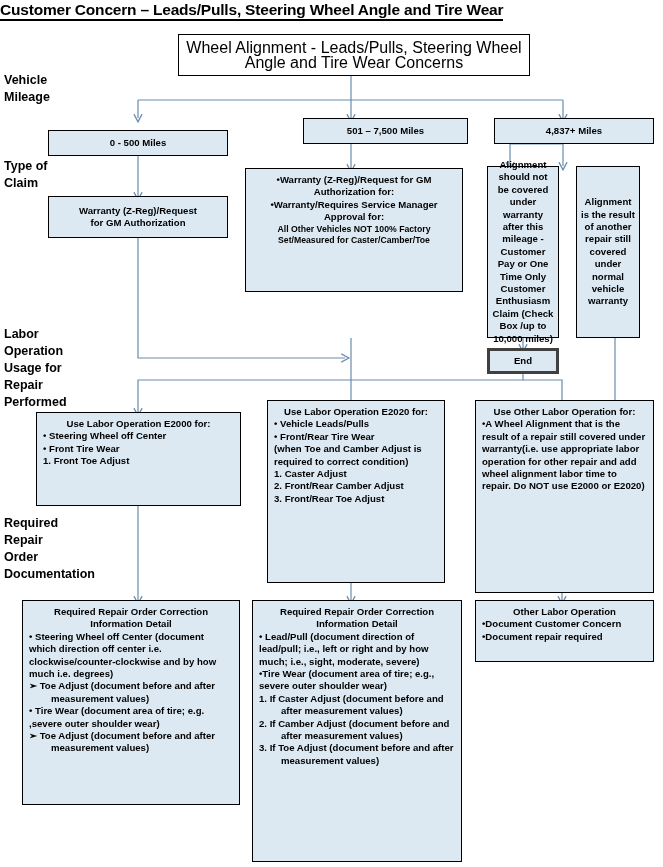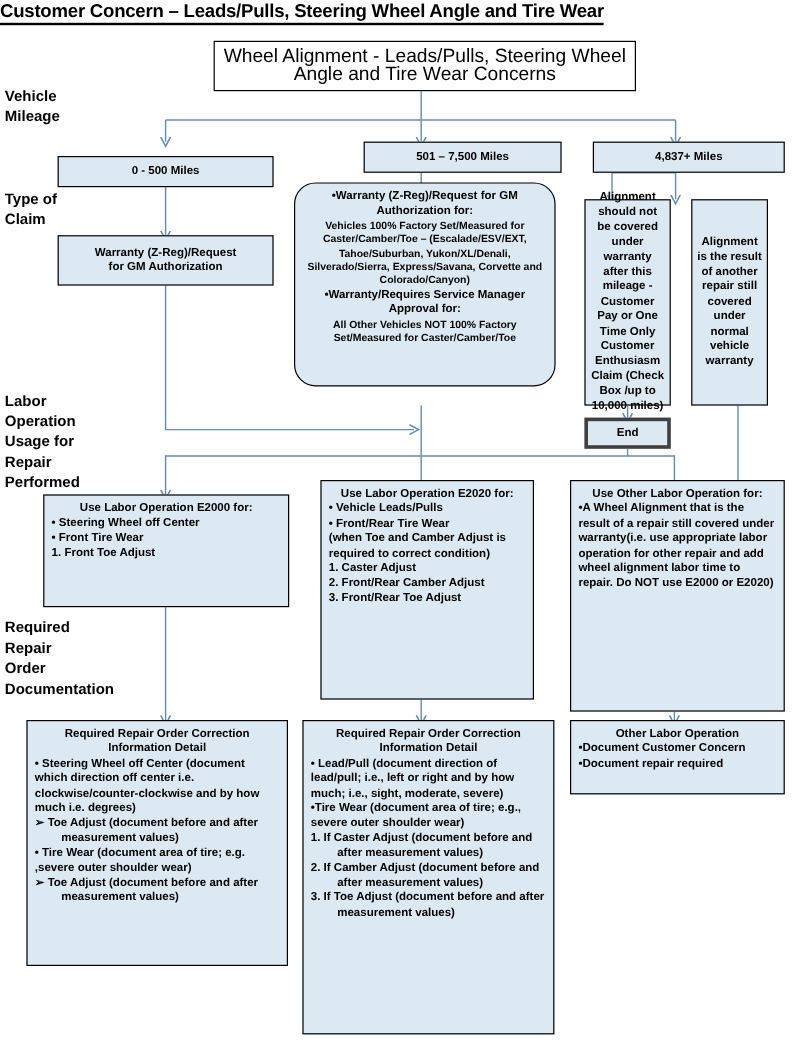--- a/index.html
+++ b/index.html
@@ -156,23 +156,22 @@
   </div>
   <div class="node" style="left:494px; top:118px; width:160px; height:26px; display:flex; align-items:center; justify-content:center;">
     <div class="ctr">4,837+ Miles</div>
   </div>
 
   <div class="node" style="left:48px; top:196px; width:180px; height:42px; display:flex; flex-direction:column; align-items:center; justify-content:center;">
     <div class="ctr">Warranty (Z-Reg)/Request</div>
     <div class="ctr">for GM  Authorization</div>
   </div>
 
-  <div class="node" style="left:245px; top:152px; width:218px; height:170px; padding:5px 5px;border-radius:18px;">
+  <div class="node" style="left:245px; top:168px; width:218px; height:124px; padding:5px 5px;">
     <div class="ctr">•Warranty (Z-Reg)/Request for GM Authorization for:</div>
-    <div class="ctr sm">Vehicles 100% Factory Set/Measured for Caster/Camber/Toe – (Escalade/ESV/EXT, Tahoe/Suburban, Yukon/XL/Denali, Silverado/Sierra, Express/Savana,  Corvette and Colorado/Canyon)</div>
     <div class="ctr">•Warranty/Requires Service Manager Approval for:</div>
     <div class="ctr sm">All Other Vehicles NOT 100% Factory Set/Measured for Caster/Camber/Toe</div>
   </div>
 
   <div class="node" style="left:487px; top:166px; width:72px; height:172px; display:flex; align-items:center; justify-content:center;">
     <div class="ctr">Alignment should not be covered under warranty after this mileage - Customer Pay or  One Time Only Customer Enthusiasm Claim (Check Box /up to 10,000 miles)</div>
   </div>
 
   <div class="node" style="left:576px; top:166px; width:64px; height:172px; display:flex; align-items:center; justify-content:center;">
     <div class="ctr">Alignment is the result of another repair still covered under normal vehicle warranty</div>

